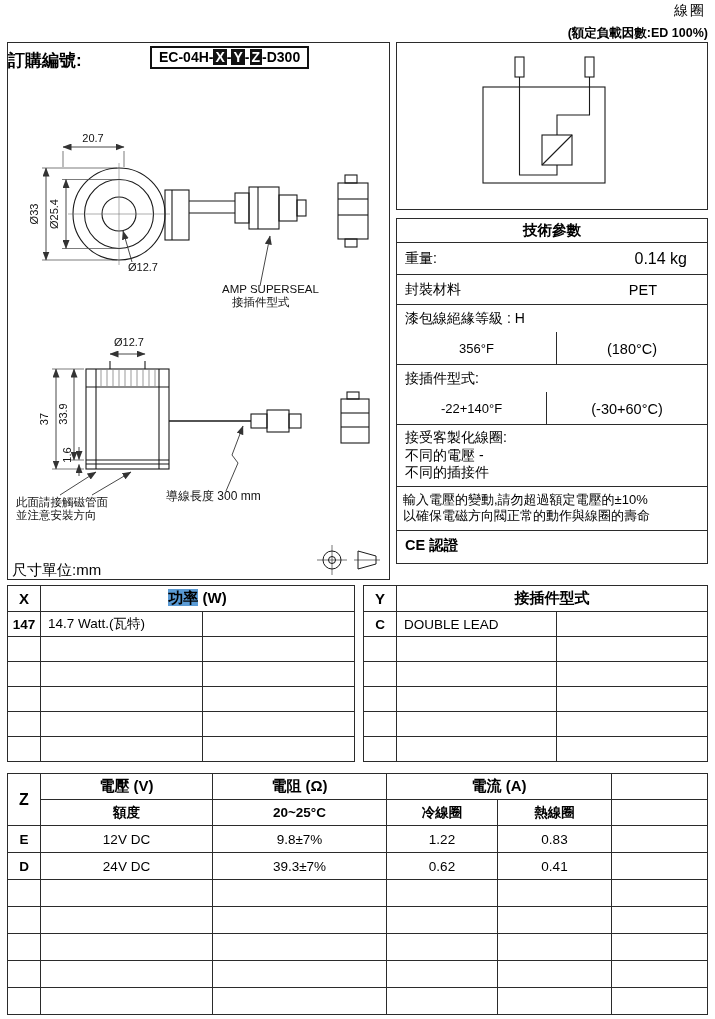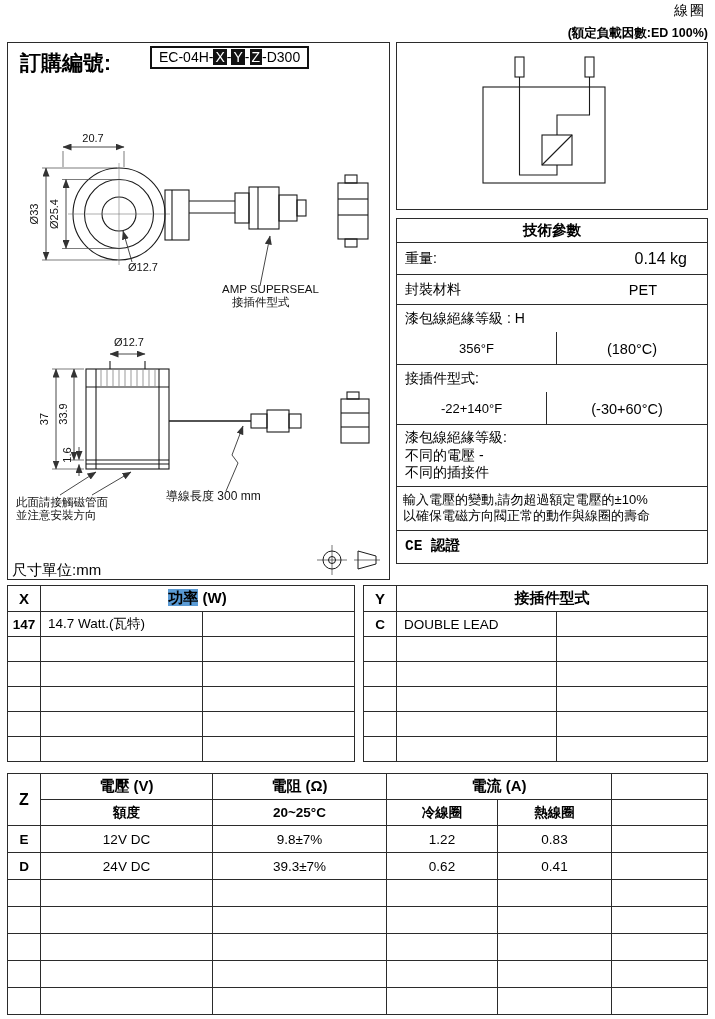--- a/index.html
+++ b/index.html
@@ -10,34 +10,34 @@
   
   .title { position:absolute; top:2px; right:9px; font-size:14px; letter-spacing:2px; }
   .subtitle { position:absolute; top:25px; right:7px; font-size:12.5px; font-weight:bold; }
 
   
   .box { position:absolute; border:1px solid #2b2b2b; background:#fff; }
   .drawing-box { left:7px; top:42px; width:383px; height:538px; }
   .schematic-box { left:396px; top:42px; width:312px; height:168px; }
   .tech-box { left:396px; top:218px; width:312px; height:346px; }
 
-  .order-label { position:absolute; left:12px; top:6px; font-size:21px; font-weight:bold; }
-  .order-code { position:absolute; left:142px; top:3px; border:2px solid #111; padding:1px 7px 2px; font-size:14px; font-weight:normal; white-space:nowrap; }
+  .order-label { position:absolute; left:0; top:6px; font-size:17px; font-weight:bold; }
+  .order-code { position:absolute; left:142px; top:3px; border:2px solid #111; padding:1px 7px 2px; font-size:14px; font-weight:bold; white-space:nowrap; }
   .kbox { background:#111; color:#fff; padding:0 2px; }
 
   .unit-label { position:absolute; left:4px; top:518px; font-size:15px; }
 
   .drawing-svg, .schematic-svg { position:absolute; left:0; top:0; }
   svg { font-family:inherit; }
   svg text { fill:#111; stroke:none; }
 
   
   .tech-title { height:24px; line-height:23px; text-align:center; font-weight:bold; font-size:14.5px; border-bottom:1px solid #2b2b2b; }
   .trow { border-bottom:1px solid #2b2b2b; position:relative; font-size:14px; }
-  .trow:last-child { border-bottom:none;font-family:Liberation Mono, monospace; }
+  .trow:last-child { border-bottom:none; }
   .r-weight { height:32px; display:flex; align-items:center; padding:0 8px; }
   .r-weight .val { margin-left:auto; font-size:16px; padding-right:12px; }
   .r-material { height:30px; display:flex; align-items:center; padding:0 8px;gap:32px; }
   .r-material .val { margin-left:auto; font-size:14.5px; padding-right:42px; }
   .r-split { height:60px; }
   .trow-line1 { padding:5px 8px 0; }
   .trow-split { display:flex; height:33px; margin-top:4px; }
   .cell-l { display:flex; align-items:center; justify-content:center; font-size:13px; }
   .s159 .cell-l { width:159px; }
   .s149 .cell-l { width:149px; }
@@ -217,21 +217,21 @@
       </div>
     </div>
     <div class="trow r-split s149">
       <div class="trow-line1">接插件型式:</div>
       <div class="trow-split">
         <div class="cell-l">-22+140°F</div>
         <div class="cell-r">(-30+60°C)</div>
       </div>
     </div>
     <div class="trow r-custom">
-      <div>漆包線絕緣等級:</div>
+      <div>接受客製化線圈:</div>
       <div>不同的電壓 -</div>
       <div>不同的插接件</div>
     </div>
     <div class="trow r-note">
       <div>輸入電壓的變動,請勿超過額定電壓的±10%</div>
       <div>以確保電磁方向閥正常的動作與線圈的壽命</div>
     </div>
     <div class="trow r-ce">
       <span>CE 認證</span>
     </div>

